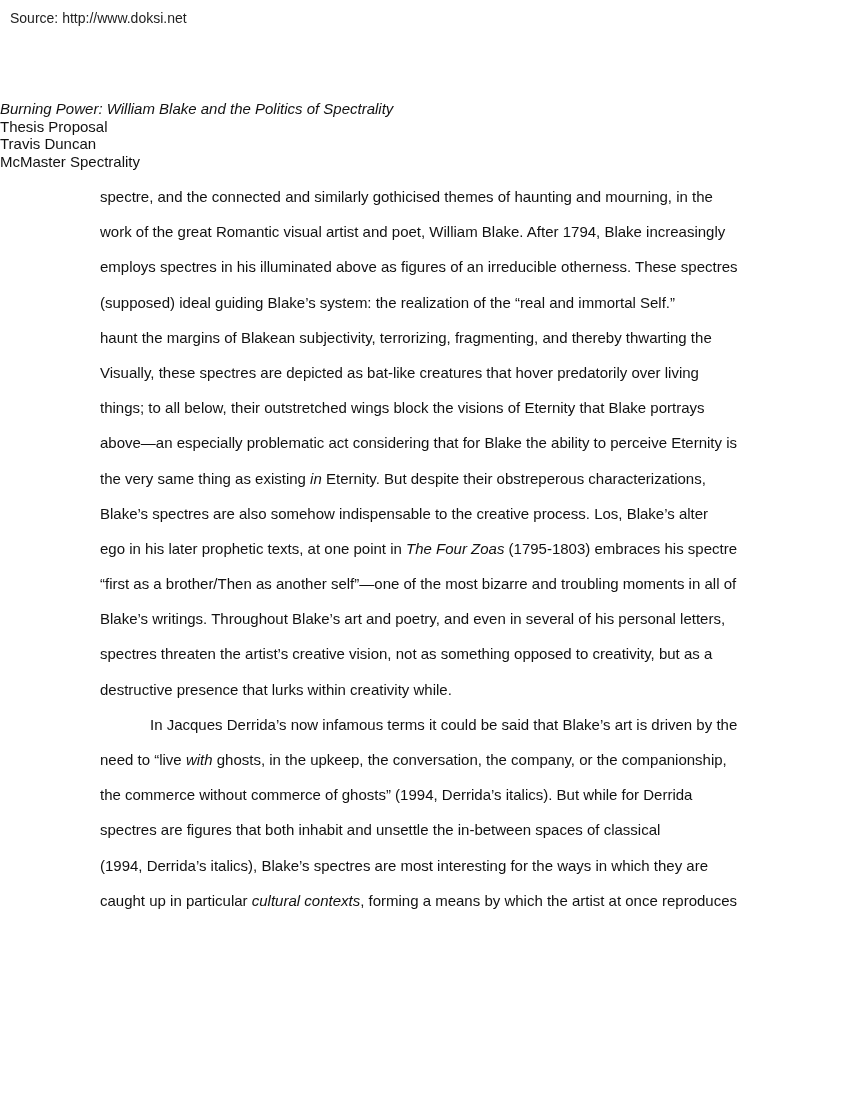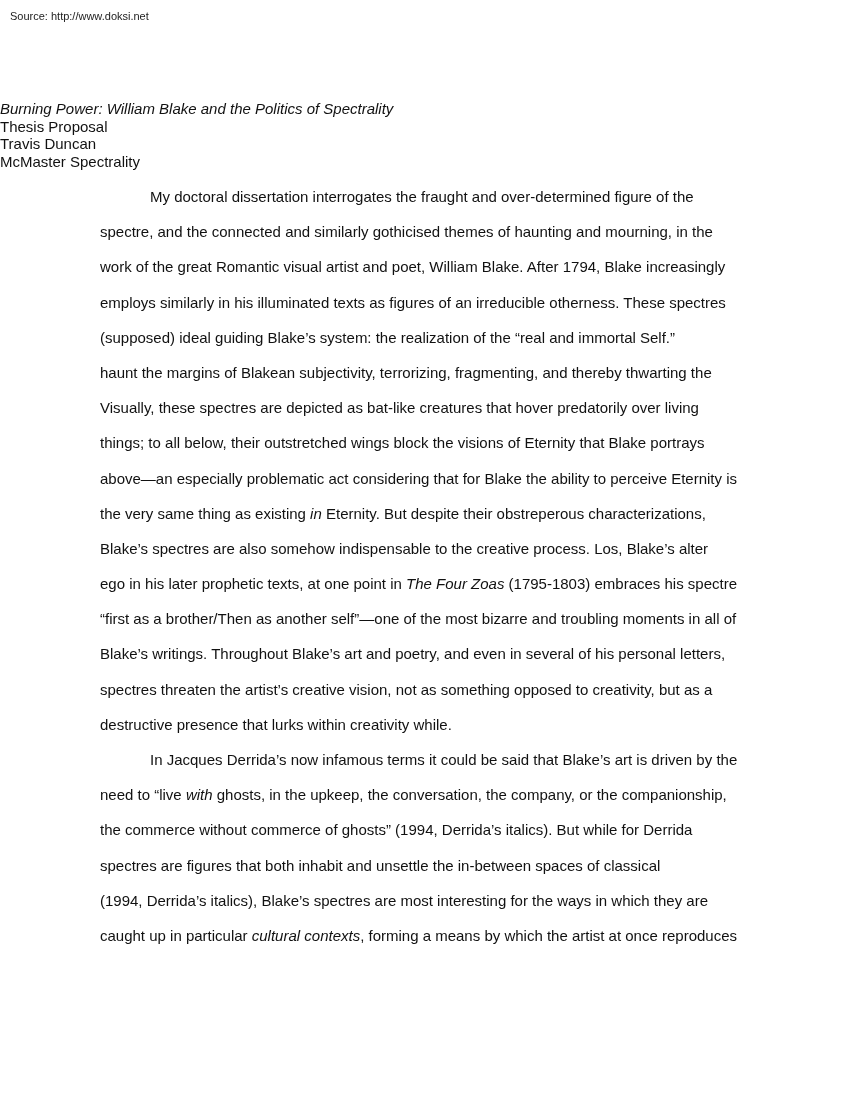--- a/index.html
+++ b/index.html
@@ -1,18 +1,18 @@
 <!DOCTYPE html>
 <html><head>
   <meta charset="utf-8">
   <style>
     html, body { margin: 0; padding: 0; background: #ffffff; }
     body { width: 850px; height: 1100px; position: relative; overflow: hidden;
            font-family: "Liberation Sans", sans-serif; color: #111111; }
-    .source { position: absolute; left: 10px; top: 10px; font-size: 11px; color: #222; }
+    .source { position: absolute; left: 10px; top: 10px; font-size: 14px; color: #222; }
     .header { position: absolute; left: 0; width: 850px; top: 100px; text-align: left;
               font-size: 15px; line-height: 17.5px; }
     .header .title { font-style: italic; }
     .body-text { position: absolute; left: 100px; top: 187px; width: 660px; font-size: 15px; }
     .line { height: 35.2px; line-height: 20px; white-space: nowrap; }
     .line.indent { padding-left: 50px; }
     .it { font-style: italic; }
   </style>
 </head>
 <body>
@@ -21,24 +21,23 @@
 
 <div class="header">
   <div class="title">Burning Power: William Blake and the Politics of Spectrality</div>
   <div>Thesis Proposal</div>
   <div>Travis Duncan</div>
   <div>McMaster Spectrality</div>
 </div>
 
 <div class="body-text" id="body-text">
     <div>
-      <div class="line indent"><span>My doctoral dissertation interrogates the fraught and over-determined figure of the</span></div>
       <div class="line"><span>spectre, and the connected and similarly gothicised themes of haunting and mourning, in the</span></div>
       <div class="line"><span>work of the great Romantic visual artist and poet, William Blake.  After 1794, Blake increasingly</span></div>
-      <div class="line"><span>employs similarly in his illuminated texts as figures of an irreducible otherness.  These spectres</span></div>
+      <div class="line"><span>employs spectres in his illuminated above as figures of an irreducible otherness.  These spectres</span></div>
       <div class="line"><span>(supposed) ideal guiding Blake’s system: the realization of the “real and immortal Self.”</span></div>
       <div class="line"><span>haunt the margins of Blakean subjectivity, terrorizing, fragmenting, and thereby thwarting the</span></div>
       <div class="line"><span>Visually, these spectres are depicted as bat-like creatures that hover predatorily over living</span></div>
       <div class="line"><span>things; to all below, their outstretched wings block the visions of Eternity that Blake portrays</span></div>
       <div class="line"><span>above—an especially problematic act considering that for Blake the ability to perceive Eternity is</span></div>
       <div class="line"><span>the very same thing as existing </span><span class="it">in</span><span> Eternity.  But despite their obstreperous characterizations,</span></div>
       <div class="line"><span>Blake’s spectres are also somehow indispensable to the creative process.  Los, Blake’s alter</span></div>
       <div class="line"><span>ego in his later prophetic texts, at one point in </span><span class="it">The Four Zoas</span><span> (1795-1803) embraces his spectre</span></div>
       <div class="line"><span>“first as a brother/Then as another self”—one of the most bizarre and troubling moments in all of</span></div>
       <div class="line"><span>Blake’s writings.  Throughout Blake’s art and poetry, and even in several of his personal letters,</span></div>

